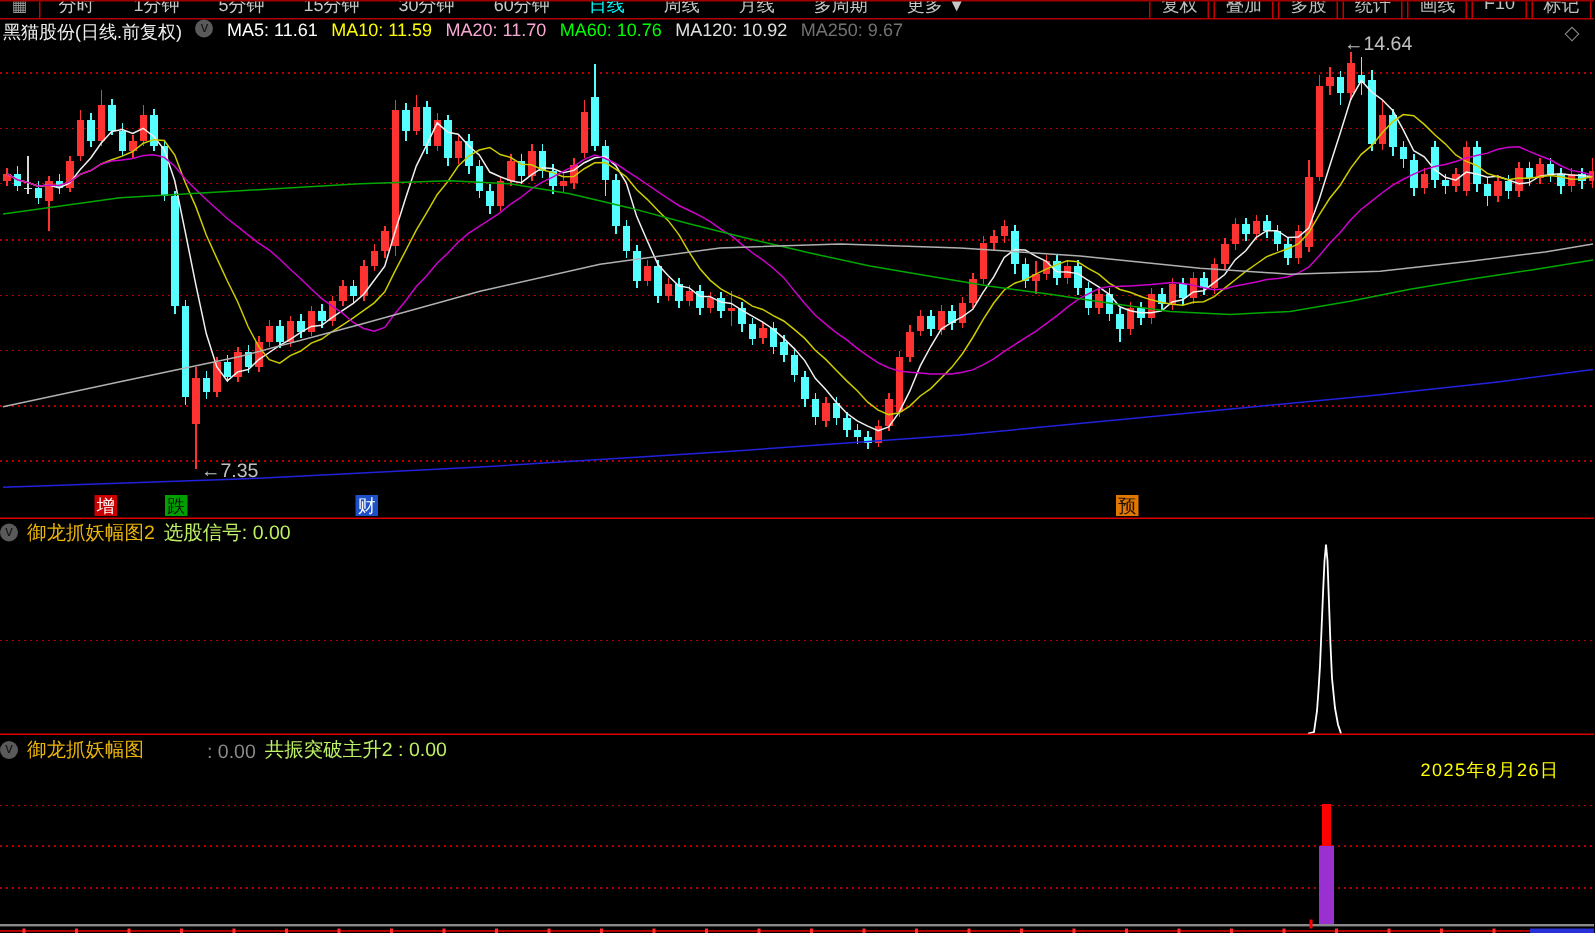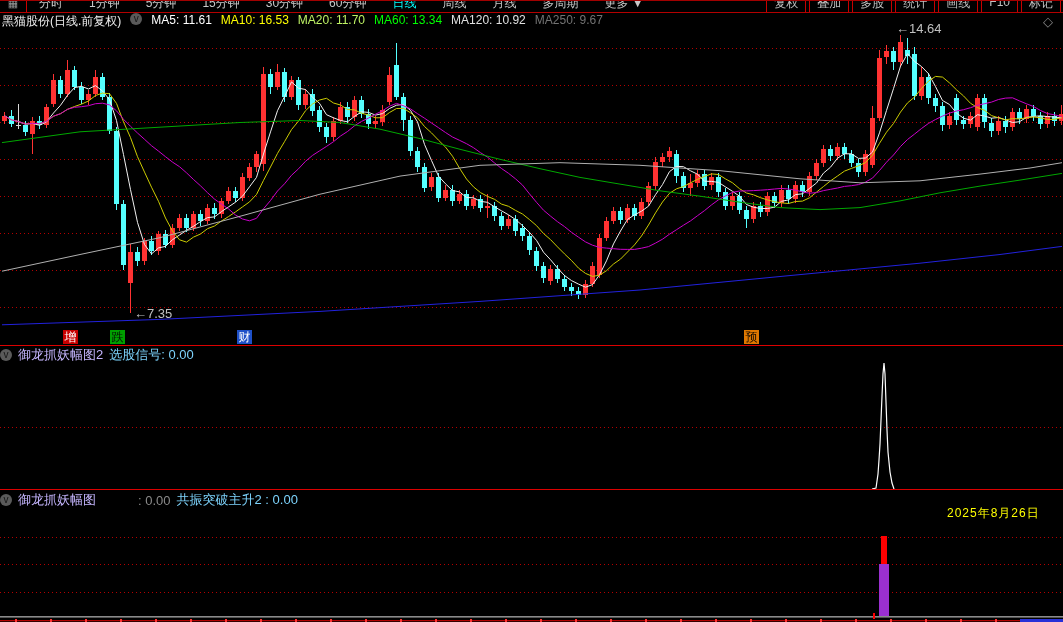--- a/index.html
+++ b/index.html
@@ -15,33 +15,33 @@
   #period-menu span{cursor:default;}
   #period-menu .active{color:#00ffff;}
   #right-menu{margin-left:auto;display:flex;gap:3px;margin-right:2px;}
   #right-menu span{border:1px solid #c80000;padding:3px 7px;color:#c0c0c0;white-space:nowrap;}
   
   #header{position:absolute;top:13px;left:0;width:950px;height:15px;display:flex;align-items:flex-start;
           font-size:12px;color:#fff;gap:9px;}
   #header .title{margin-left:2px;color:#f0f0f0;}
   .chev{display:inline-block;width:12px;height:12px;border-radius:50%;background:#5a5a5a;color:#161616;
         font-size:10px;line-height:11px;text-align:center;flex:0 0 auto;}
-  .c-white{color:#ffffff}.c-yellow{color:#ffff00}.c-magenta{color:#bef264}
+  .c-white{color:#ffffff}.c-yellow{color:#ffff00}.c-magenta{color:#f9a8d4}
   .c-green{color:#00ff00}.c-gray{color:#e0e0e0}.c-blue{color:#737373}
   #diamond{position:absolute;top:14px;left:1043px;color:#8a8a8a;font-size:13px;}
   
   #cv{position:absolute;top:0;left:0;pointer-events:none;}
   .grid{stroke:#b40000;stroke-width:1;stroke-dasharray:1 3;shape-rendering:crispEdges;}
   
   .sep{position:absolute;left:0;width:1063px;height:1px;background:#dc0000;}
   
   .phead{position:absolute;left:0;height:16px;display:flex;align-items:center;gap:6px;font-size:13px;}
-  .phead .pname{color:#c4b5fd;}
+  .phead .pname{color:#eab308;}
   .phead .dim{color:#8a8a8a;margin-left:36px;}
-  .phead .sig{color:#7dd3fc;text-align:right;}
+  .phead .sig{color:#bef264;text-align:right;}
   
   .pricelabel{position:absolute;color:#c0c0c0;font-size:13px;white-space:nowrap;}
   .evtag{position:absolute;top:330px;width:15px;height:14px;font-size:12px;line-height:14px;text-align:center;}
   #date-label{position:absolute;top:505px;left:947px;color:#ffff00;font-size:12px;letter-spacing:1px;white-space:nowrap;}
 </style>
 </head>
 <body>
 
 <div id="app">
 
@@ -70,23 +70,23 @@
           <span>F10</span>
           <span>标记</span>
         </span>
     </div>
   </div>
 
   <div id="header">
     <span class="title">黑猫股份(日线.前复权)</span>
     <span class="chev">v</span>
     <span class="c-white">MA5: 11.61</span>
-    <span class="c-yellow">MA10: 16.53</span>
+    <span class="c-yellow">MA10: 11.59</span>
     <span class="c-magenta">MA20: 11.70</span>
-    <span class="c-green">MA60: 13.34</span>
+    <span class="c-green">MA60: 10.76</span>
     <span class="c-gray">MA120: 10.92</span>
     <span class="c-blue">MA250: 9.67</span>
   </div>
   <span id="diamond">◇</span>
 
   <svg id="cv" width="1063" height="622">
       <g>
         <line x1="0" x2="1063" y1="48.77000000000003" y2="48.77000000000003" class="grid"></line>
         <line x1="0" x2="1063" y1="85.61999999999996" y2="85.61999999999996" class="grid"></line>
         <line x1="0" x2="1063" y1="122.47000000000001" y2="122.47000000000001" class="grid"></line>

